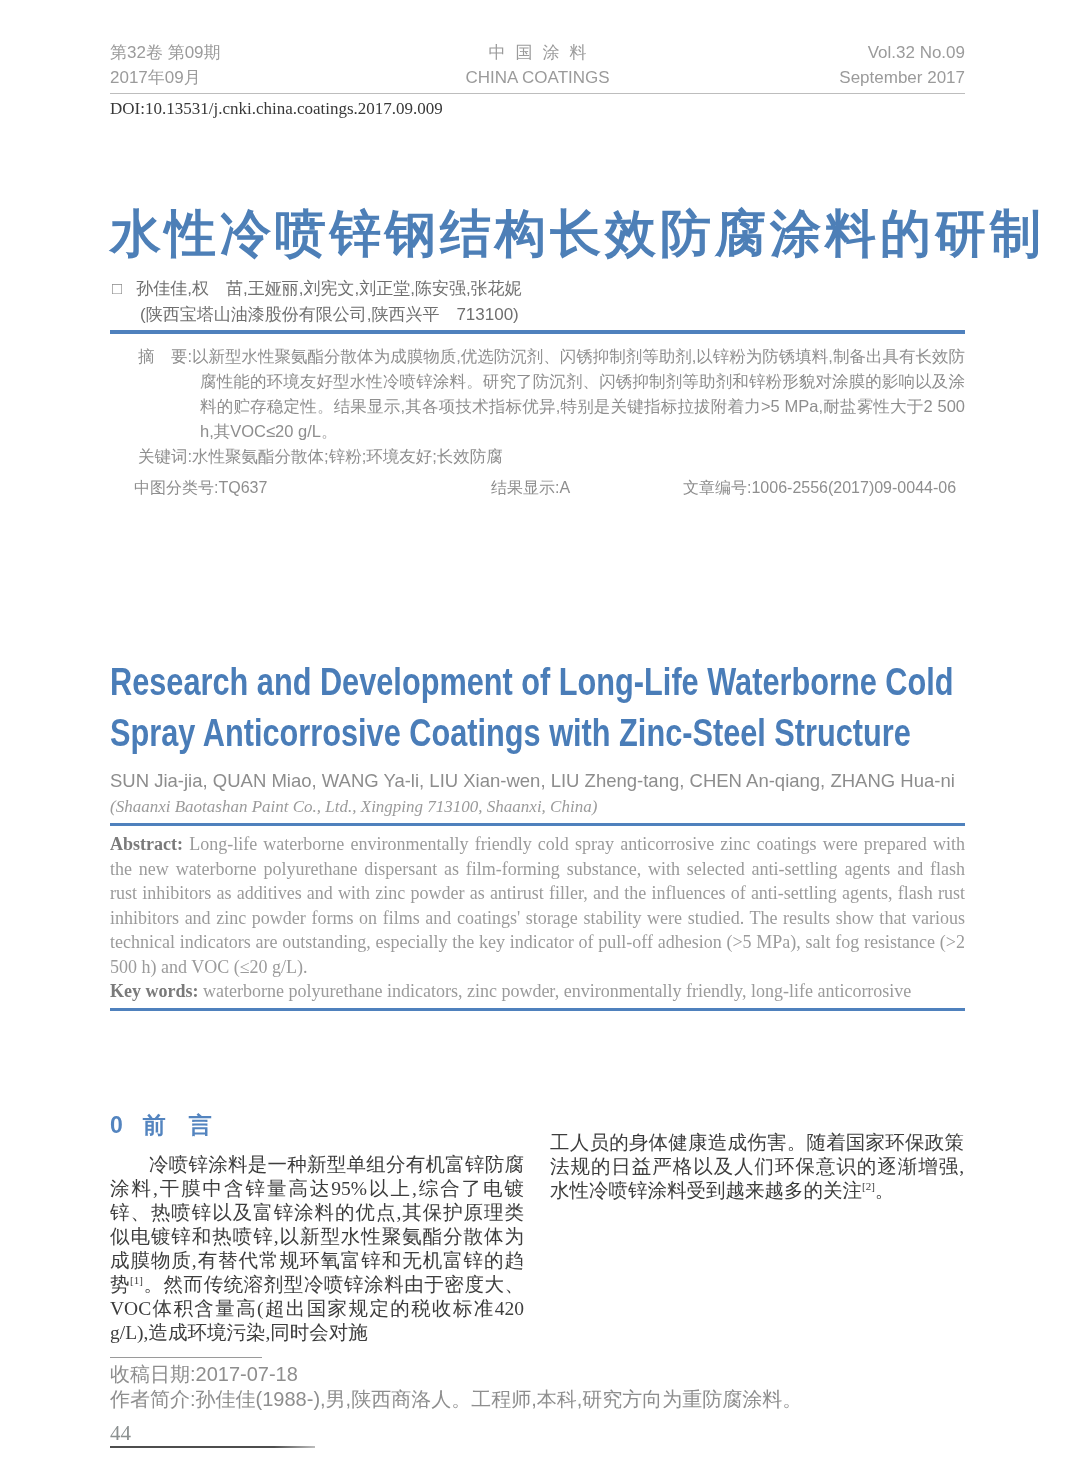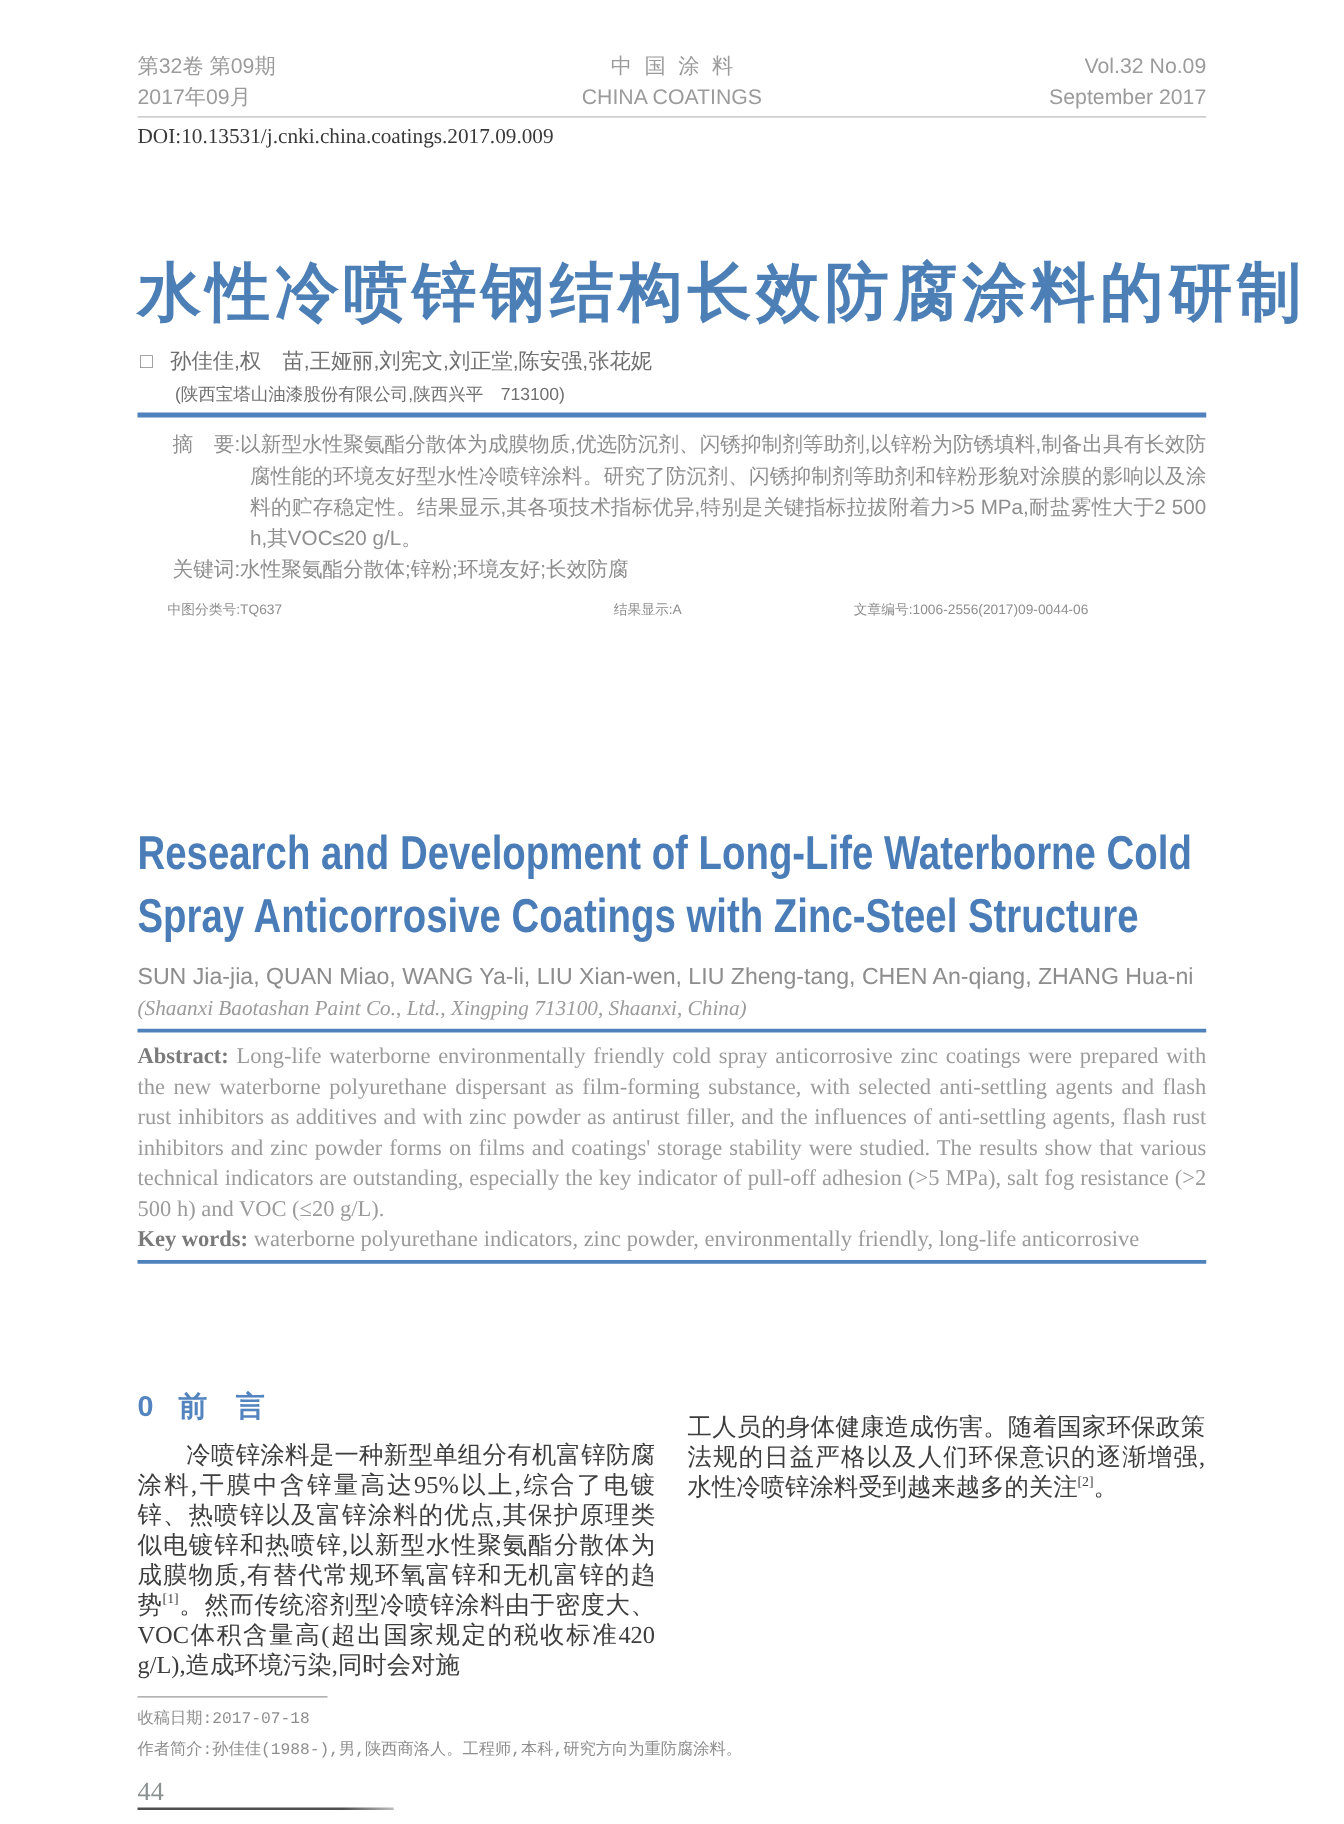--- a/index.html
+++ b/index.html
@@ -36,36 +36,36 @@
     font-size: 51px; line-height: 66px; font-weight: bold;
     color: #4d7fb7; letter-spacing: 4px; white-space: nowrap;
   }
   .authors-cn {
     margin: 10px 110px 0 112px;
     color: #6f6f6f; font-size: 17px; line-height: 24px;
   }
   .authors-cn .marker { margin-right: 14px; color: #8a8a8a; }
   .affiliation-cn {
     margin: 2px 110px 0 140px;
-    color: #6f6f6f; font-size: 14px; line-height: 24px;
+    color: #6f6f6f; font-size: 17px; line-height: 24px;
   }
 
   .rule-blue { margin: 4px 110px 0 110px; height: 3px; background: #4f81bd; }
   .rule-thick { height: 4px; margin-top: 3px; }
 
   
   .abstract-cn {
     margin: 10px 110px 0 138px;
     color: #8e8e8e; font-size: 16.5px; line-height: 25px;
   }
   .abstract-cn .hang { margin: 0; padding-left: 62px; text-indent: -62px; text-align: justify; }
   .abstract-cn .kw { margin: 0; }
   .clc-row {
     margin: 8px 110px 0 134px;
-    display: flex; color: #8e8e8e; font-size: 11px; line-height: 22px;
+    display: flex; color: #8e8e8e; font-size: 16px; line-height: 22px;
   }
   .clc1 { width: 357px; }
   .clc2 { width: 192px; }
   .clc3 { flex: 1; }
 
   
   .title-en {
     margin: 158px 110px 0 110px;
     font-size: 37px; line-height: 49px; font-weight: bold;
     color: #4a7db8; white-space: nowrap;
@@ -107,21 +107,21 @@
     font-family: "Liberation Serif", serif;
     color: #3d3d3d; font-size: 19.5px; line-height: 24px;
     text-align: justify;
   }
   .indent { text-indent: 2em; }
   sup { font-size: 11px; vertical-align: super; line-height: 0; }
 
   
   .footnote { margin: 12px 110px 0 110px; }
   .fn-rule { width: 152px; border-top: 1.5px solid #9a9a9a; margin-bottom: 5px; }
-  .footnote p { margin: 2px 0; color: #8e8e8e; font-size: 13px; line-height: 23px; font-family: Liberation Mono, monospace; }
+  .footnote p { margin: 2px 0; color: #8e8e8e; font-size: 20px; line-height: 23px; }
 
   
   .footer { margin: 10px 110px 0 110px; font-family: "Liberation Serif", serif; }
   .page-no { color: #8b9090; font-size: 21px; line-height: 24px; }
   .footer-rule {
     width: 205px; height: 2px; margin: 1px 0 6px 0;
     background: linear-gradient(to right, #4e4e4e 80%, #bdbdbd 100%);
   }
 </style>
 </head>

